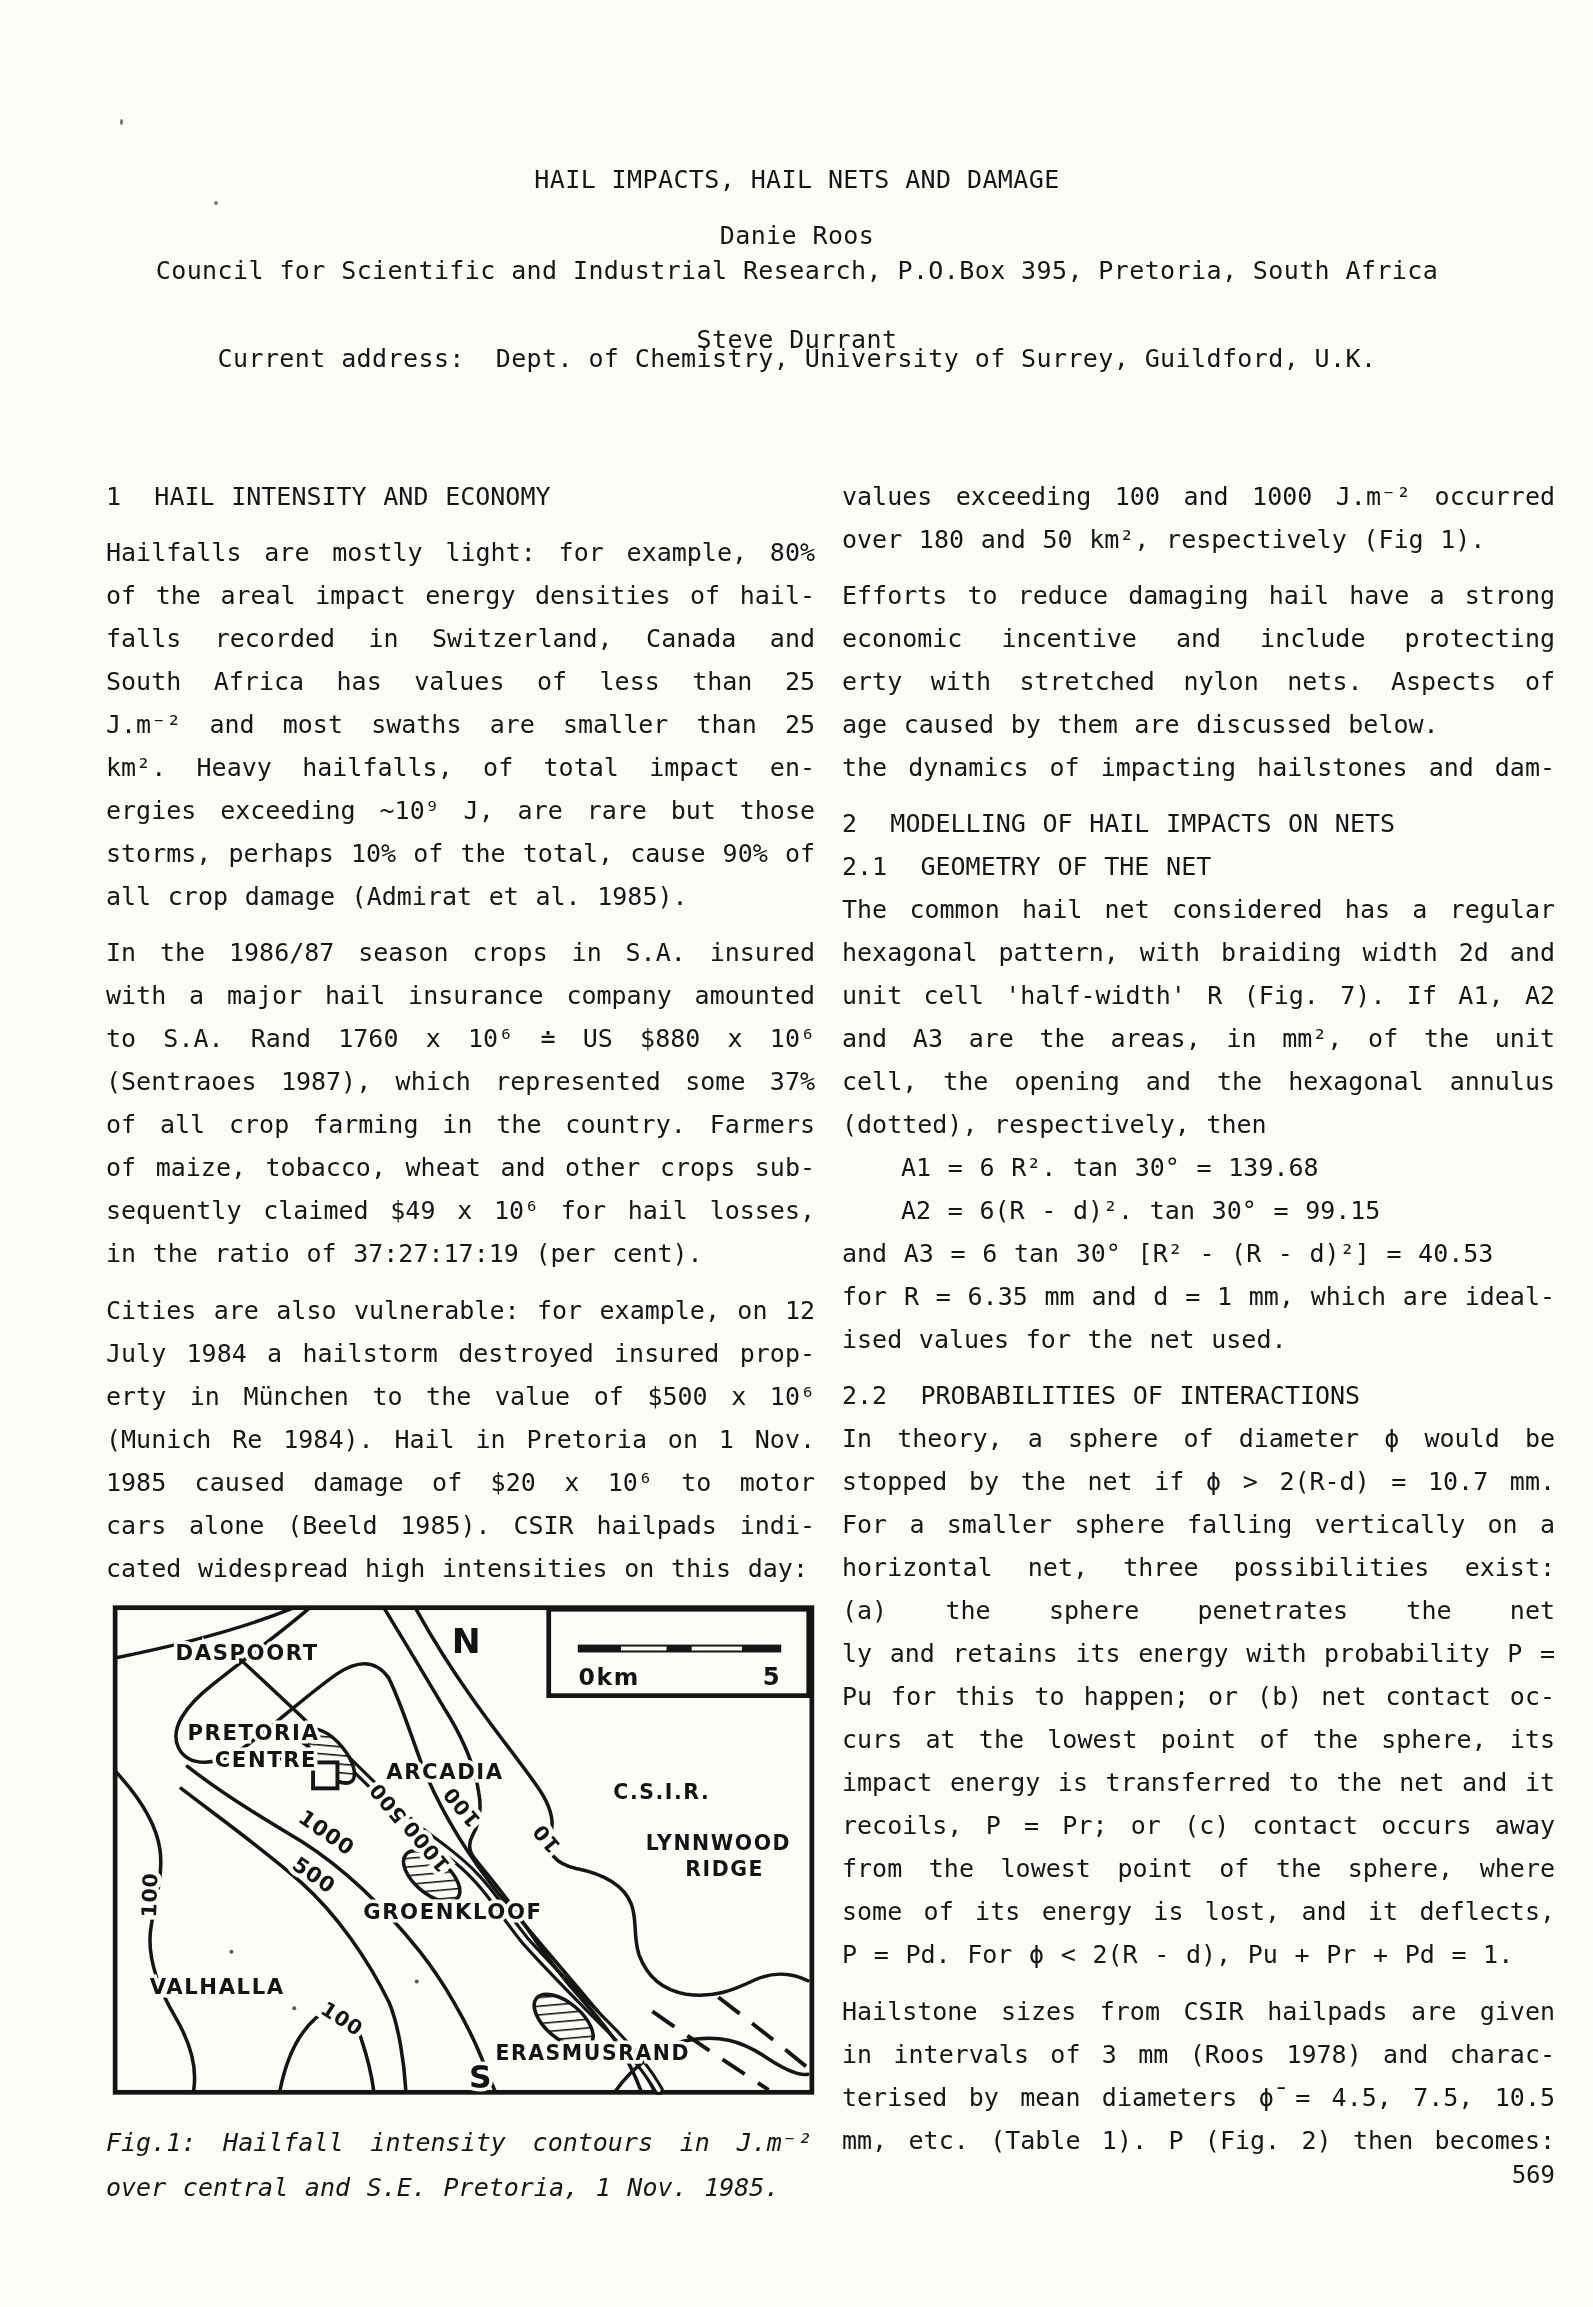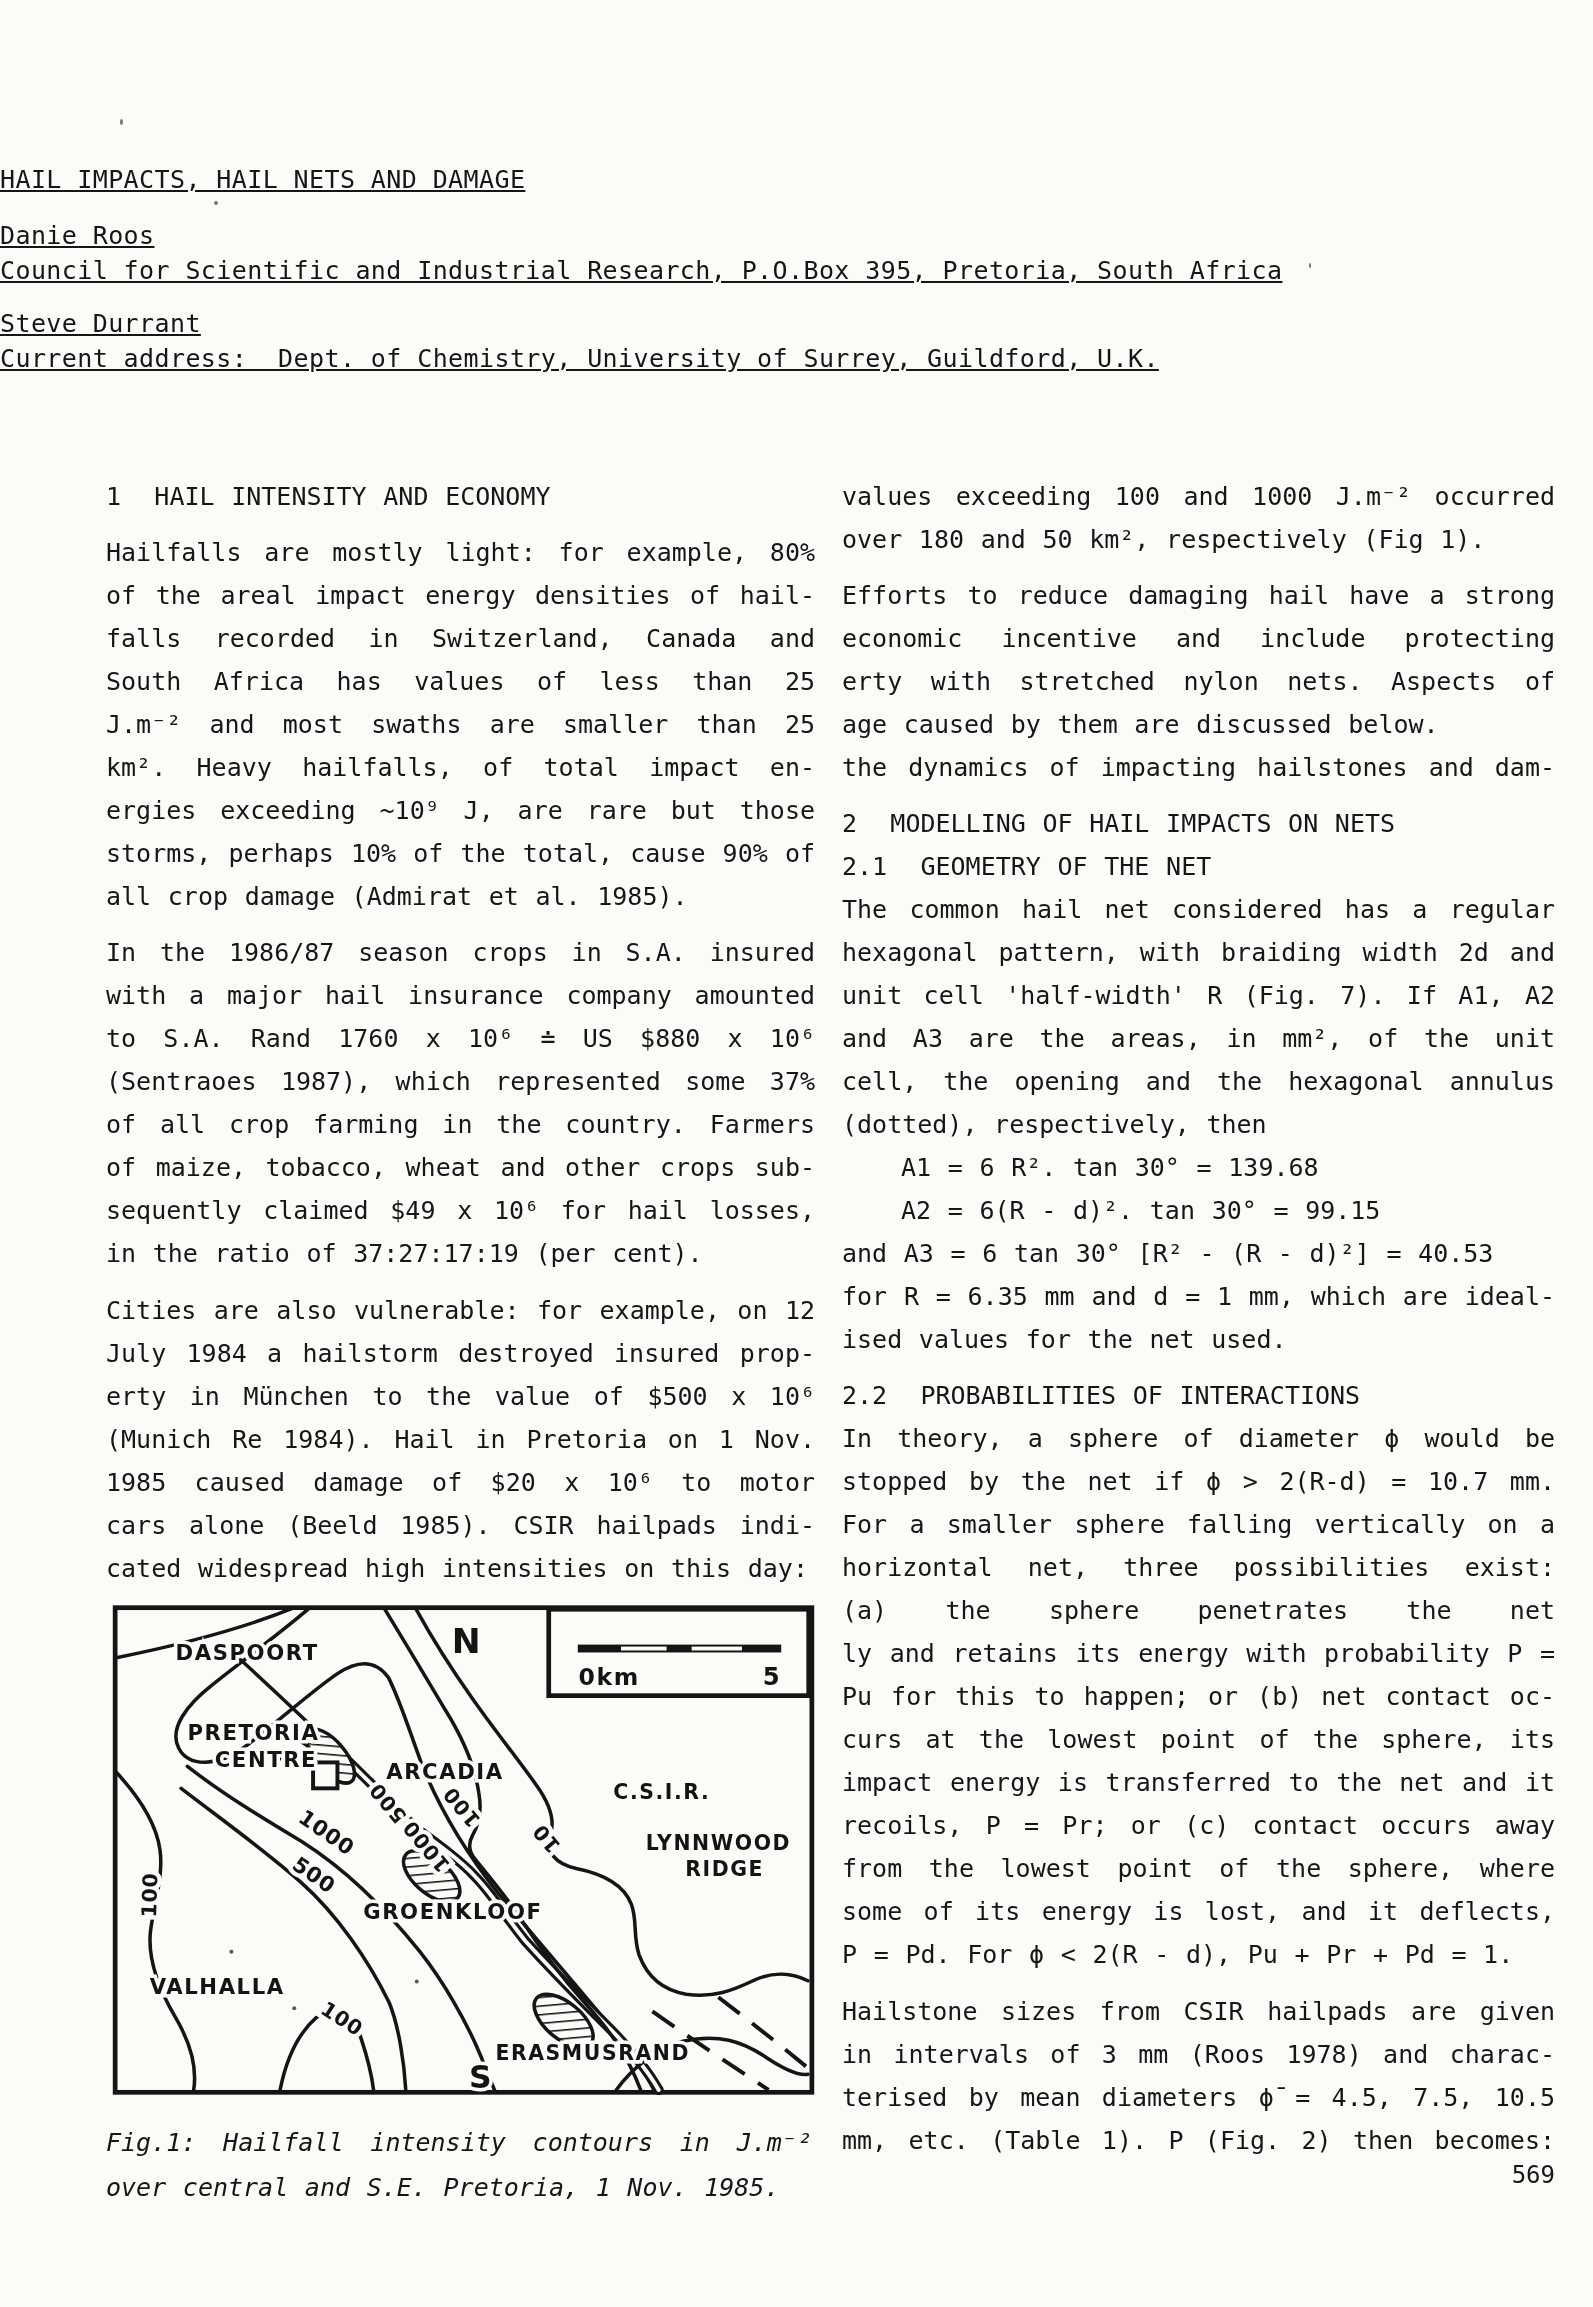--- a/index.html
+++ b/index.html
@@ -6,25 +6,24 @@
   body{
     position:relative;
     width:1594px;height:2307px;
     background:#fbfbf8;
     font-family:"DejaVu Sans Mono", monospace;
     color:#161616;
     overflow:hidden;
   }
   .centerblock{
     position:absolute;left:0;width:1594px;
-    text-align:left;
+    text-align:center;
     font-size:25px;line-height:32px;
     letter-spacing:0.4px;
     white-space:pre;
-    text-decoration:underline;
   }
   .col{
     position:absolute;top:475px;
     font-size:25px;line-height:43px;
     word-spacing:1.6px;
   }
   #left-col{left:106px;width:709px;}
   #right-col{left:842px;width:713px;}
   .heading{height:43px;white-space:pre;}
   .para{margin:0;}
@@ -69,21 +68,21 @@
     paint-order:stroke;stroke:#fbfbf8;stroke-width:11px;
     text-anchor:middle;
   }
 </style>
 </head>
 <body>
 
 <div class="centerblock" style="top:164px">HAIL IMPACTS, HAIL NETS AND DAMAGE</div>
 <div class="centerblock" style="top:220px">Danie Roos</div>
 <div class="centerblock" style="top:255px">Council for Scientific and Industrial Research, P.O.Box 395, Pretoria, South Africa</div>
-<div class="centerblock" style="top:308px">Steve Durrant</div>
+<div class="centerblock" style="top:324px">Steve Durrant</div>
 <div class="centerblock" style="top:343px">Current address:  Dept. of Chemistry, University of Surrey, Guildford, U.K.</div>
 
 <div class="speck" style="left:214px;top:201px;width:4px;height:4px"></div>
 <div class="speck" style="left:120px;top:119px;width:3.2px;height:5.6px"></div>
 <div class="speck" style="left:1309px;top:263px;width:2.4px;height:4.8px"></div>
 
 <div class="col" id="left-col">
   <div class="heading">1  HAIL INTENSITY AND ECONOMY</div>
   <div class="para mt16">
       <div class="tline">Hailfalls are mostly light: for example, 80%</div>

